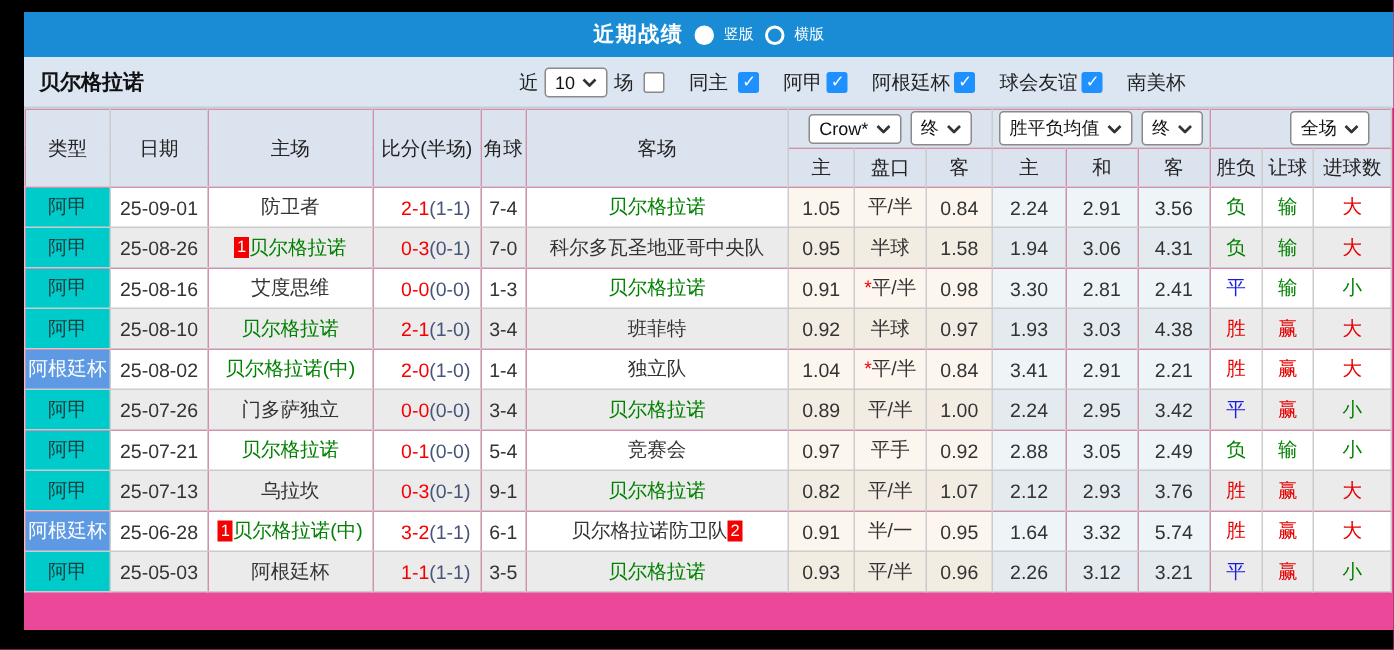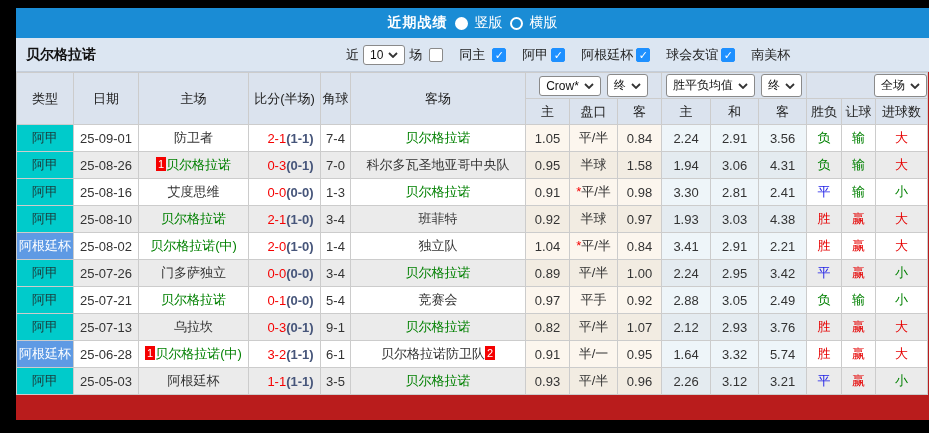--- a/index.html
+++ b/index.html
@@ -1,57 +1,57 @@
 <!DOCTYPE html>
 <html><head>
 <meta charset="utf-8">
 <style>
   html,body{margin:0;padding:0;}
   body{
     width:929px;height:433px;background:#000;overflow:hidden;position:relative;
     font-family:"Liberation Sans","DejaVu Sans",sans-serif;
   }
-  .panel{position:absolute;left:16px;top:8px;width:913px;height:412px;background:#b91c1c;overflow:hidden;}
+  .panel{position:absolute;left:16px;top:8px;width:913px;height:412px;background:#ec4899;overflow:hidden;}
 
   
   .titlebar{height:30px;background:#1a8cd5;display:flex;align-items:center;justify-content:center;gap:7px;color:#fff;}
   .titlebar .title{font-weight:bold;font-size:14px;letter-spacing:1px;}
   .radio{width:13px;height:13px;border-radius:50%;border:2px solid #fff;box-sizing:border-box;display:inline-block;cursor:pointer;}
   .radio.sel{background:#fff;}
-  .radio-label{font-size:14px;}
+  .radio-label{font-size:10px;}
 
   
   .filterbar{height:34px;background:#dce6f2;position:relative;border-bottom:1px solid #c4cedb;box-sizing:border-box;}
   .team-title{position:absolute;left:10px;top:0;line-height:33px;font-weight:bold;font-size:14px;color:#111;}
   .filter-controls{position:absolute;left:330px;top:0;height:33px;display:flex;align-items:center;gap:4px;font-size:13px;color:#222;}
   .sel-box{display:inline-flex;align-items:center;gap:5px;background:#fff;border:1px solid #8a8a8a;border-radius:3px;padding:2px 6px;font-size:12px;color:#111;cursor:pointer;white-space:nowrap;}
   .checkbox{width:14px;height:14px;border:1px solid #8a8a8a;border-radius:2px;background:#fff;display:inline-block;box-sizing:border-box;vertical-align:middle;}
   .checkbox.checked{background:#1e90ff;border-color:#1e90ff;}
   .checkbox .tick{display:block;color:#fff;font-size:11px;line-height:12px;text-align:center;font-weight:bold;}
   .chk-item{display:inline-flex;align-items:center;gap:16px;margin-left:3px;cursor:pointer;}
 
   
   table{border-collapse:collapse;table-layout:fixed;width:911px;font-size:13px;text-align:center;color:#333;}
   td,th{border:1px solid #ccc;overflow:hidden;white-space:nowrap;padding:0;}
   thead th{background:#dbe3ee;font-weight:normal;color:#222;text-align:center;}
   thead tr{height:26px;}
   .sel-cell{background:#dbe3ee;}
   .sel-cell .wrap{display:flex;align-items:center;justify-content:center;gap:6px;}
-  .sel-cell .wrap.right{justify-content:flex-end;}
+  .sel-cell .wrap.right{justify-content:flex-end;padding-right:14px;}
   tbody tr{height:27px;background:#fff;}
   tbody tr:nth-child(even){background:#ebebeb;}
   tbody .t-odds{background:#fcf6ee;}
   tbody tr:nth-child(even) .t-odds{background:#f2ece2;}
   tbody .t-avg{background:#eef5f9;}
   tbody tr:nth-child(even) .t-avg{background:#e4ebf0;}
   .c-league{background:#00cbcb;color:#1b3a3a;}
   .c-cup{background:#5e9ae4;color:#fff;}
   .green{color:#008000;}
   .ft{color:#f50000;margin-left:12px;}
-  .ht{color:#46557a;font-weight:bold;}
+  .ht{color:#46557a;}
   .star{color:#f50000;}
   .c-r{color:#e60000;}
   .c-g{color:#008000;}
   .c-b{color:#1a1ae6;}
   .badge{display:none;background:#f50000;color:#fff;font-size:11px;line-height:14px;height:14px;padding:0 2px;vertical-align:1px;}
   .badge.show{display:inline-block;}
   .team span.name{cursor:pointer;}
 
   
   .summary{height:26px;line-height:25px;text-align:center;font-size:13px;background:#fff;color:#222;}

